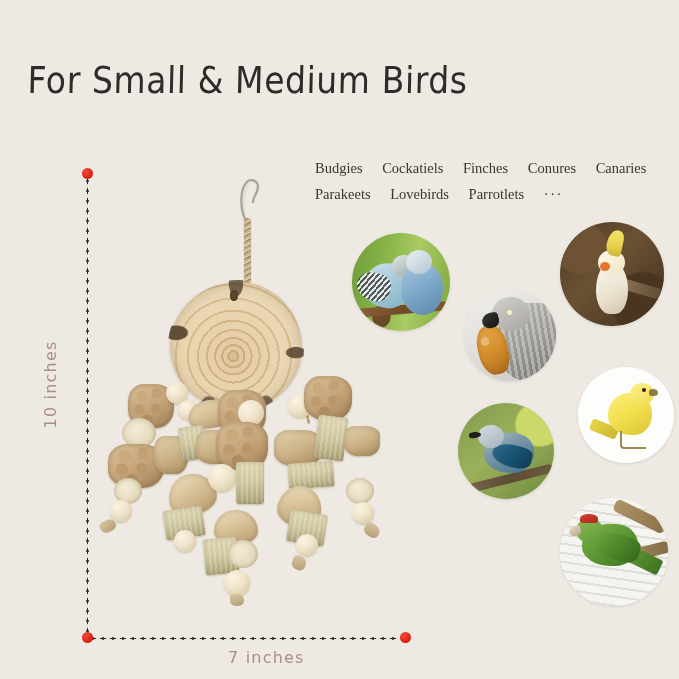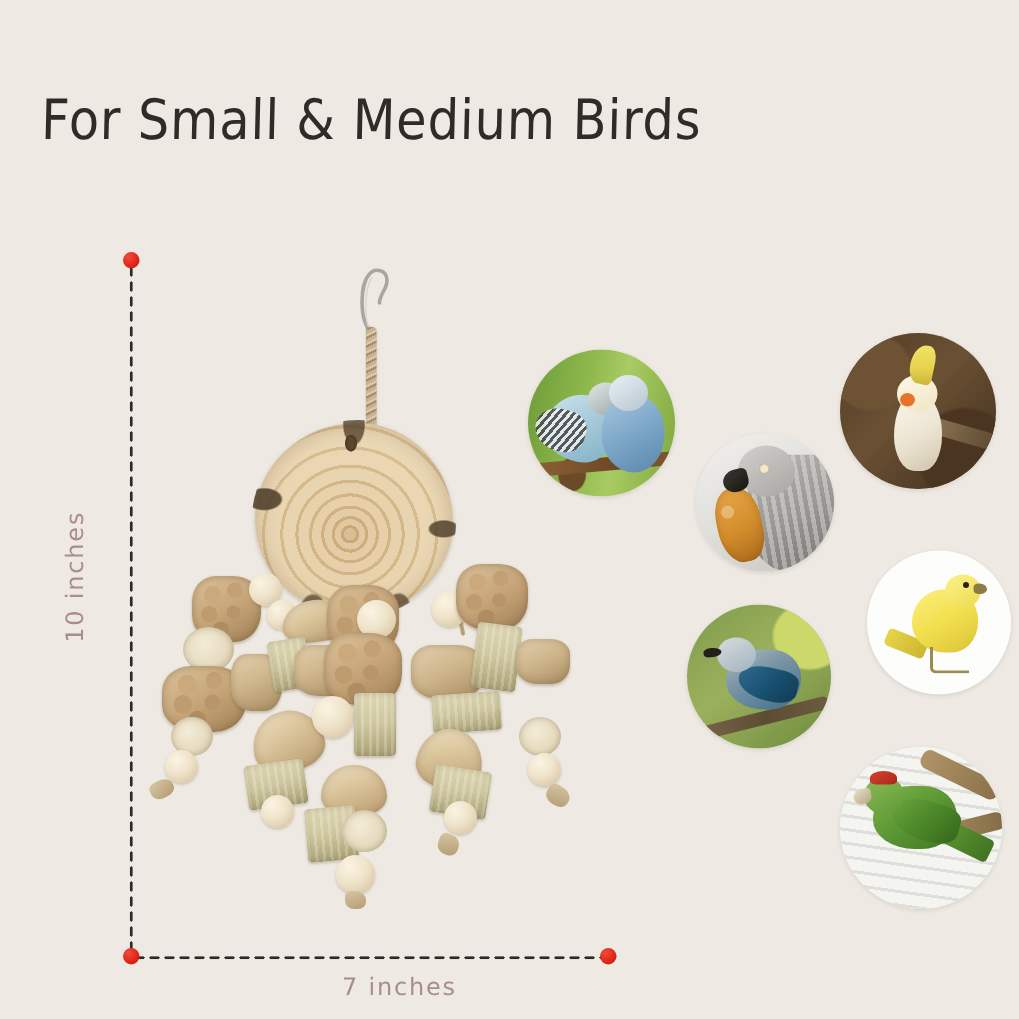--- a/index.html
+++ b/index.html
@@ -425,20 +425,33 @@
   }
 </style>
 </head>
 <body>
 
 <div class="stage">
 
   <div class="title">For Small &amp; Medium Birds</div>
 
   <div class="species-block">
+    <div class="species-row">
+      <span>Budgies</span>
+      <span>Cockatiels</span>
+      <span>Finches</span>
+      <span>Conures</span>
+      <span>Canaries</span>
+    </div>
+    <div class="species-row">
+      <span>Parakeets</span>
+      <span>Lovebirds</span>
+      <span>Parrotlets</span>
+      <span class="ellipsis">···</span>
+    </div>
   </div>
 
   <div class="dot-v"></div>
   <div class="dot-h"></div>
   <div class="reddot tl"></div>
   <div class="reddot bl"></div>
   <div class="reddot br"></div>
   <div class="dim-label dim-v">10 inches</div>
   <div class="dim-label dim-h">7 inches</div>
 

